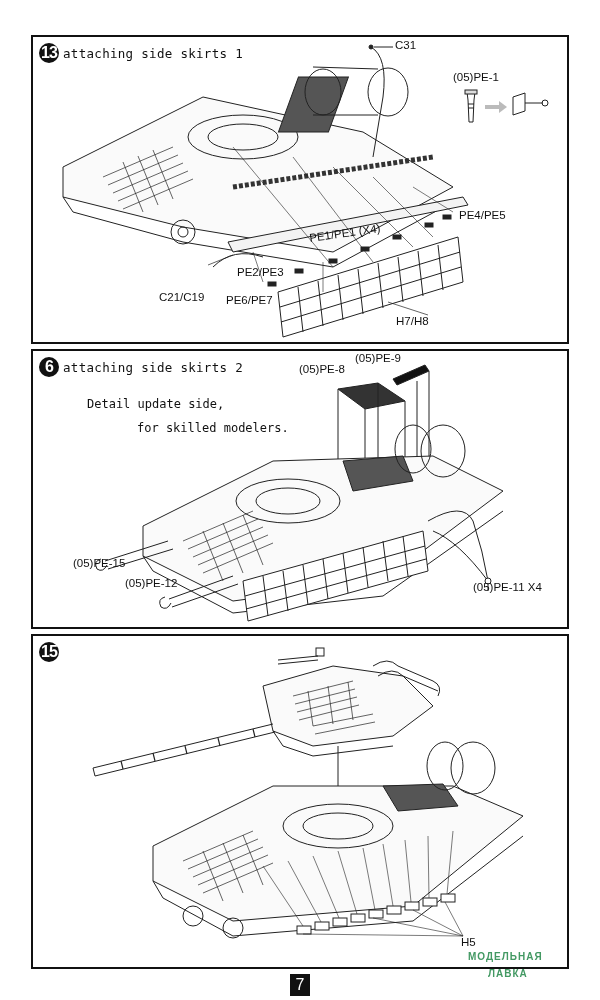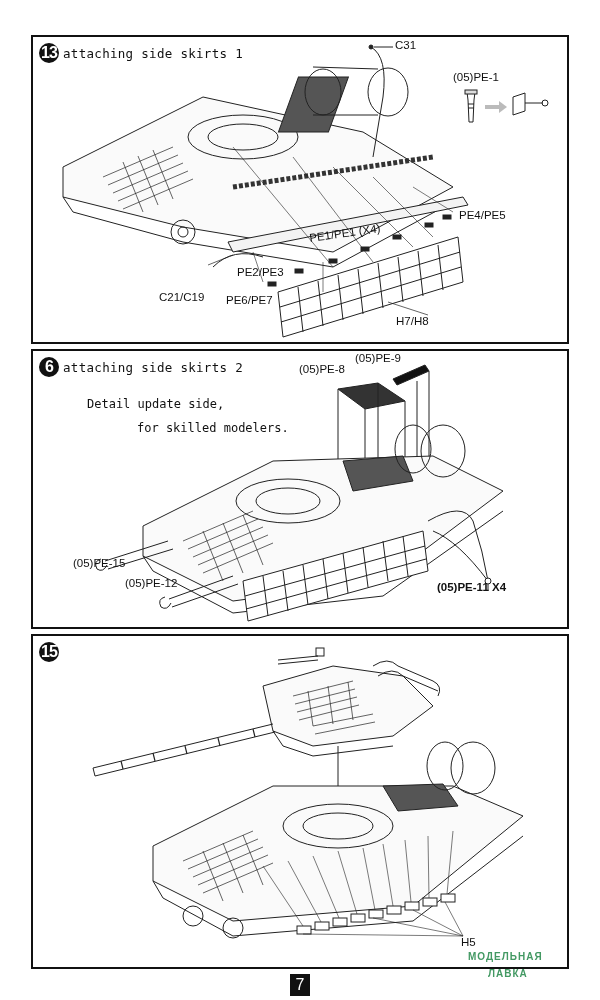--- a/index.html
+++ b/index.html
@@ -180,21 +180,21 @@
       <path d="M68 208 Q60 210 64 218 Q70 222 74 214"></path>
       <path d="M72 210 L135 190 M75 218 L140 198"></path>
       <path d="M132 246 Q124 248 128 256 Q134 260 138 252"></path>
       <path d="M136 248 L200 225 M139 256 L205 233"></path>
     </g>
   </svg>
   <div class="lbl" style="left:266px;top:12px;">(05)PE-8</div>
   <div class="lbl" style="left:322px;top:1px;">(05)PE-9</div>
   <div class="lbl" style="left:40px;top:190px;margin-top:16px;">(05)PE-15</div>
   <div class="lbl" style="left:92px;top:226px;">(05)PE-12</div>
-  <div class="lbl" style="left:404px;top:230px;font-weight:bold;">(05)PE-11 X4</div>
+  <div class="lbl" style="left:440px;top:230px;">(05)PE-11 X4</div>
 </div>
 
 <div class="panel" id="p15">
   <div class="step-head">
     <div class="step-num">15</div>
   </div>
   <svg class="art" width="534" height="331">
     <g fill="none" stroke="#222" stroke-width="1">
 
       <path d="M230 50 L300 30 L370 40 L400 70 L360 100 L280 110 L240 95 Z" fill="#fafafa"></path>

